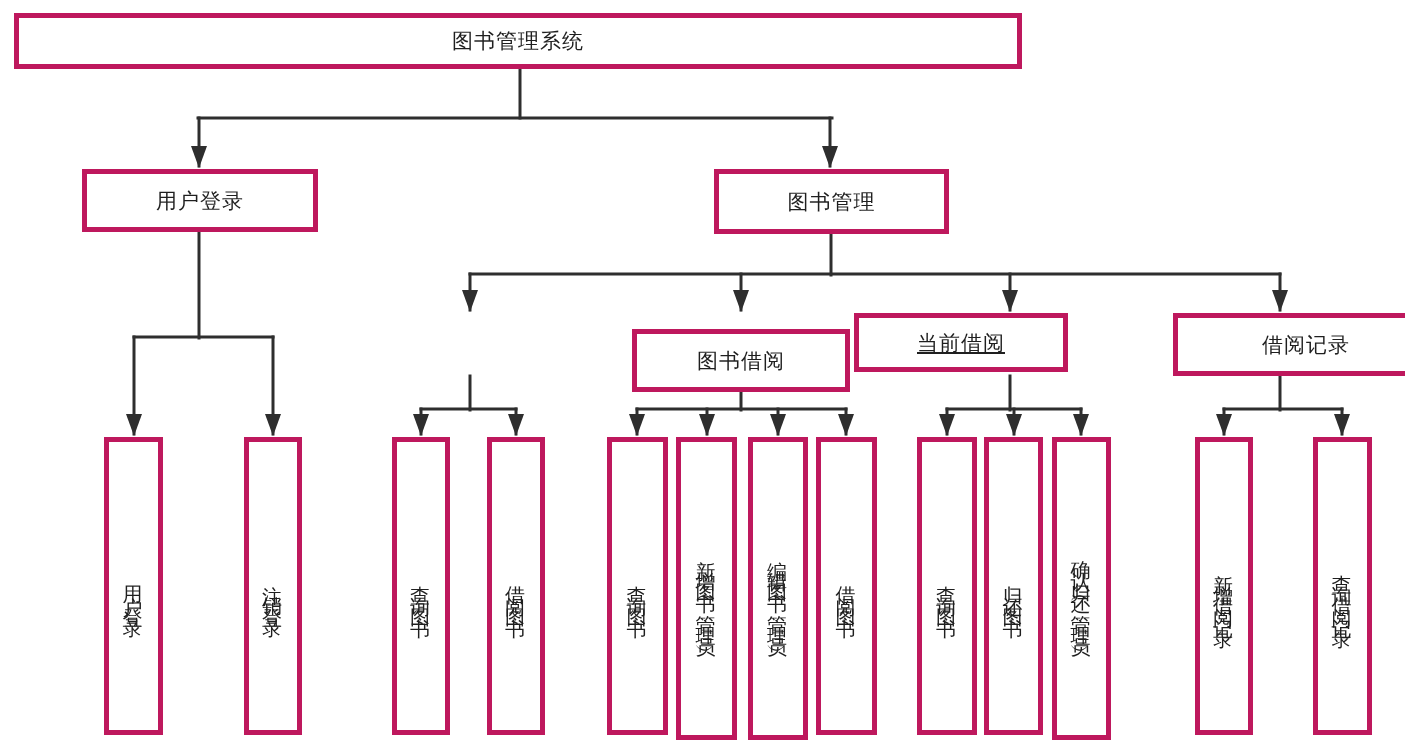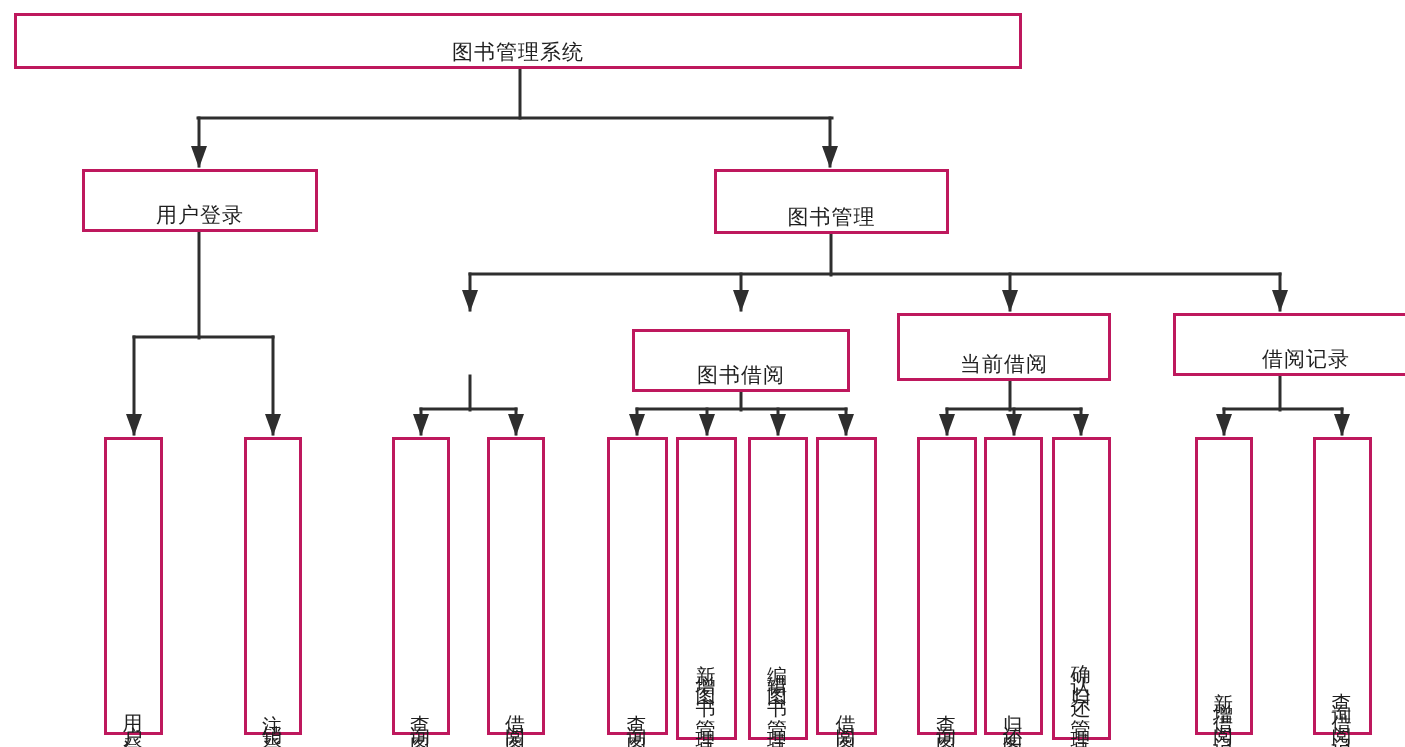--- a/index.html
+++ b/index.html
@@ -13,24 +13,24 @@
     overflow: hidden;
   }
   .connectors {
     position: absolute;
     left: 0; top: 0;
     width: 1405px; height: 747px;
   }
   .node {
     position: absolute;
     box-sizing: border-box;
-    border: 3px solid #be185d;
+    border: 5px solid #be185d;
     background: #ffffff;
     display: flex;
-    align-items: flex-end;
+    align-items: center;
     justify-content: center;
   }
   .hbox {
     font-size: 21px;
     letter-spacing: 1px;
   }
   .vbox .vtext {
     writing-mode: vertical-rl;
     text-orientation: mixed;
     font-size: 20px;
@@ -129,21 +129,21 @@
   <div class="node hbox" style="left:82px; top:169px; width:236px; height:63px;">
     <span>用户登录</span>
   </div>
   <div class="node hbox" style="left:714px; top:169px; width:235px; height:65px;">
     <span>图书管理</span>
   </div>
 
   <div class="node hbox" style="left:632px; top:313px; width:218px; height:63px;margin-top:16px;">
     <span>图书借阅</span>
   </div>
-  <div class="node hbox" style="left:897px; top:313px; width:214px; height:68px;">
+  <div class="node hbox" style="left:854px; top:313px; width:214px; height:59px;text-decoration:underline;">
     <span>当前借阅</span>
   </div>
   <div class="node hbox" style="left:1173px; top:313px; width:250px; height:63px;padding-left:16px;">
     <span>借阅记录</span>
   </div>
 
   <div class="node vbox" style="left:104px; top:437px; width:59px; height:298px;">
     <span class="vtext">用户登录</span>
   </div>
   <div class="node vbox" style="left:244px; top:437px; width:58px; height:298px;">

